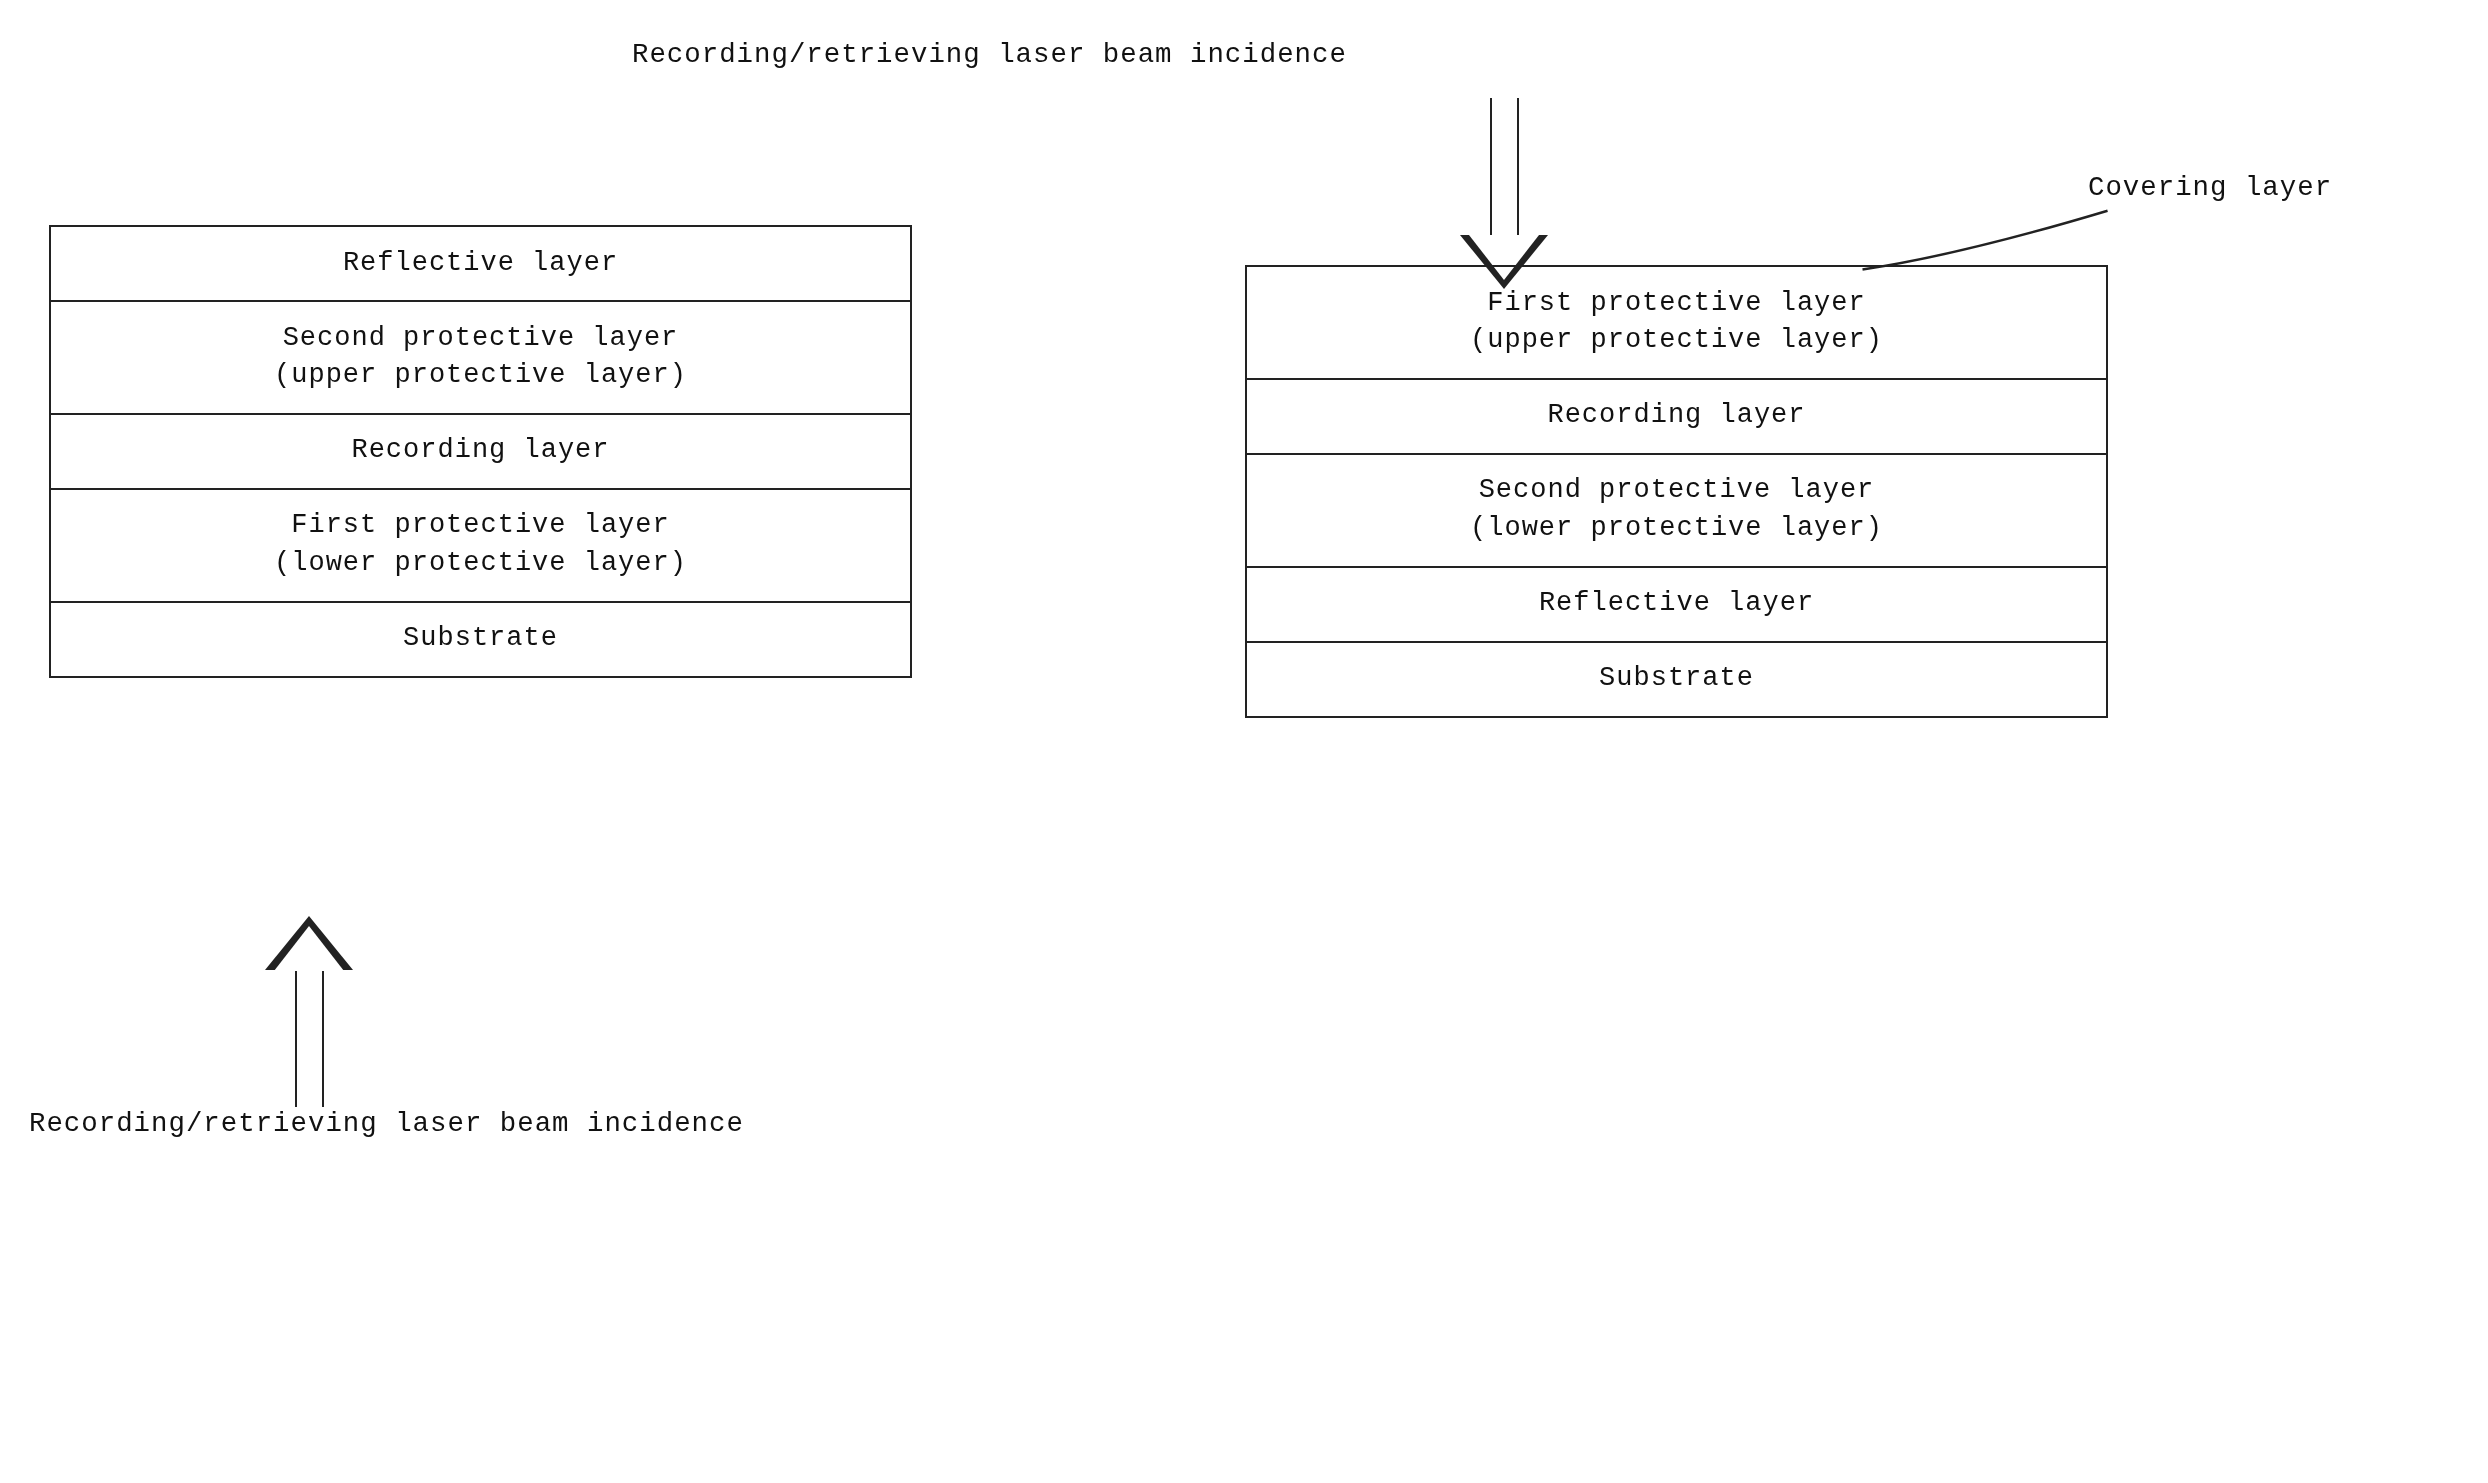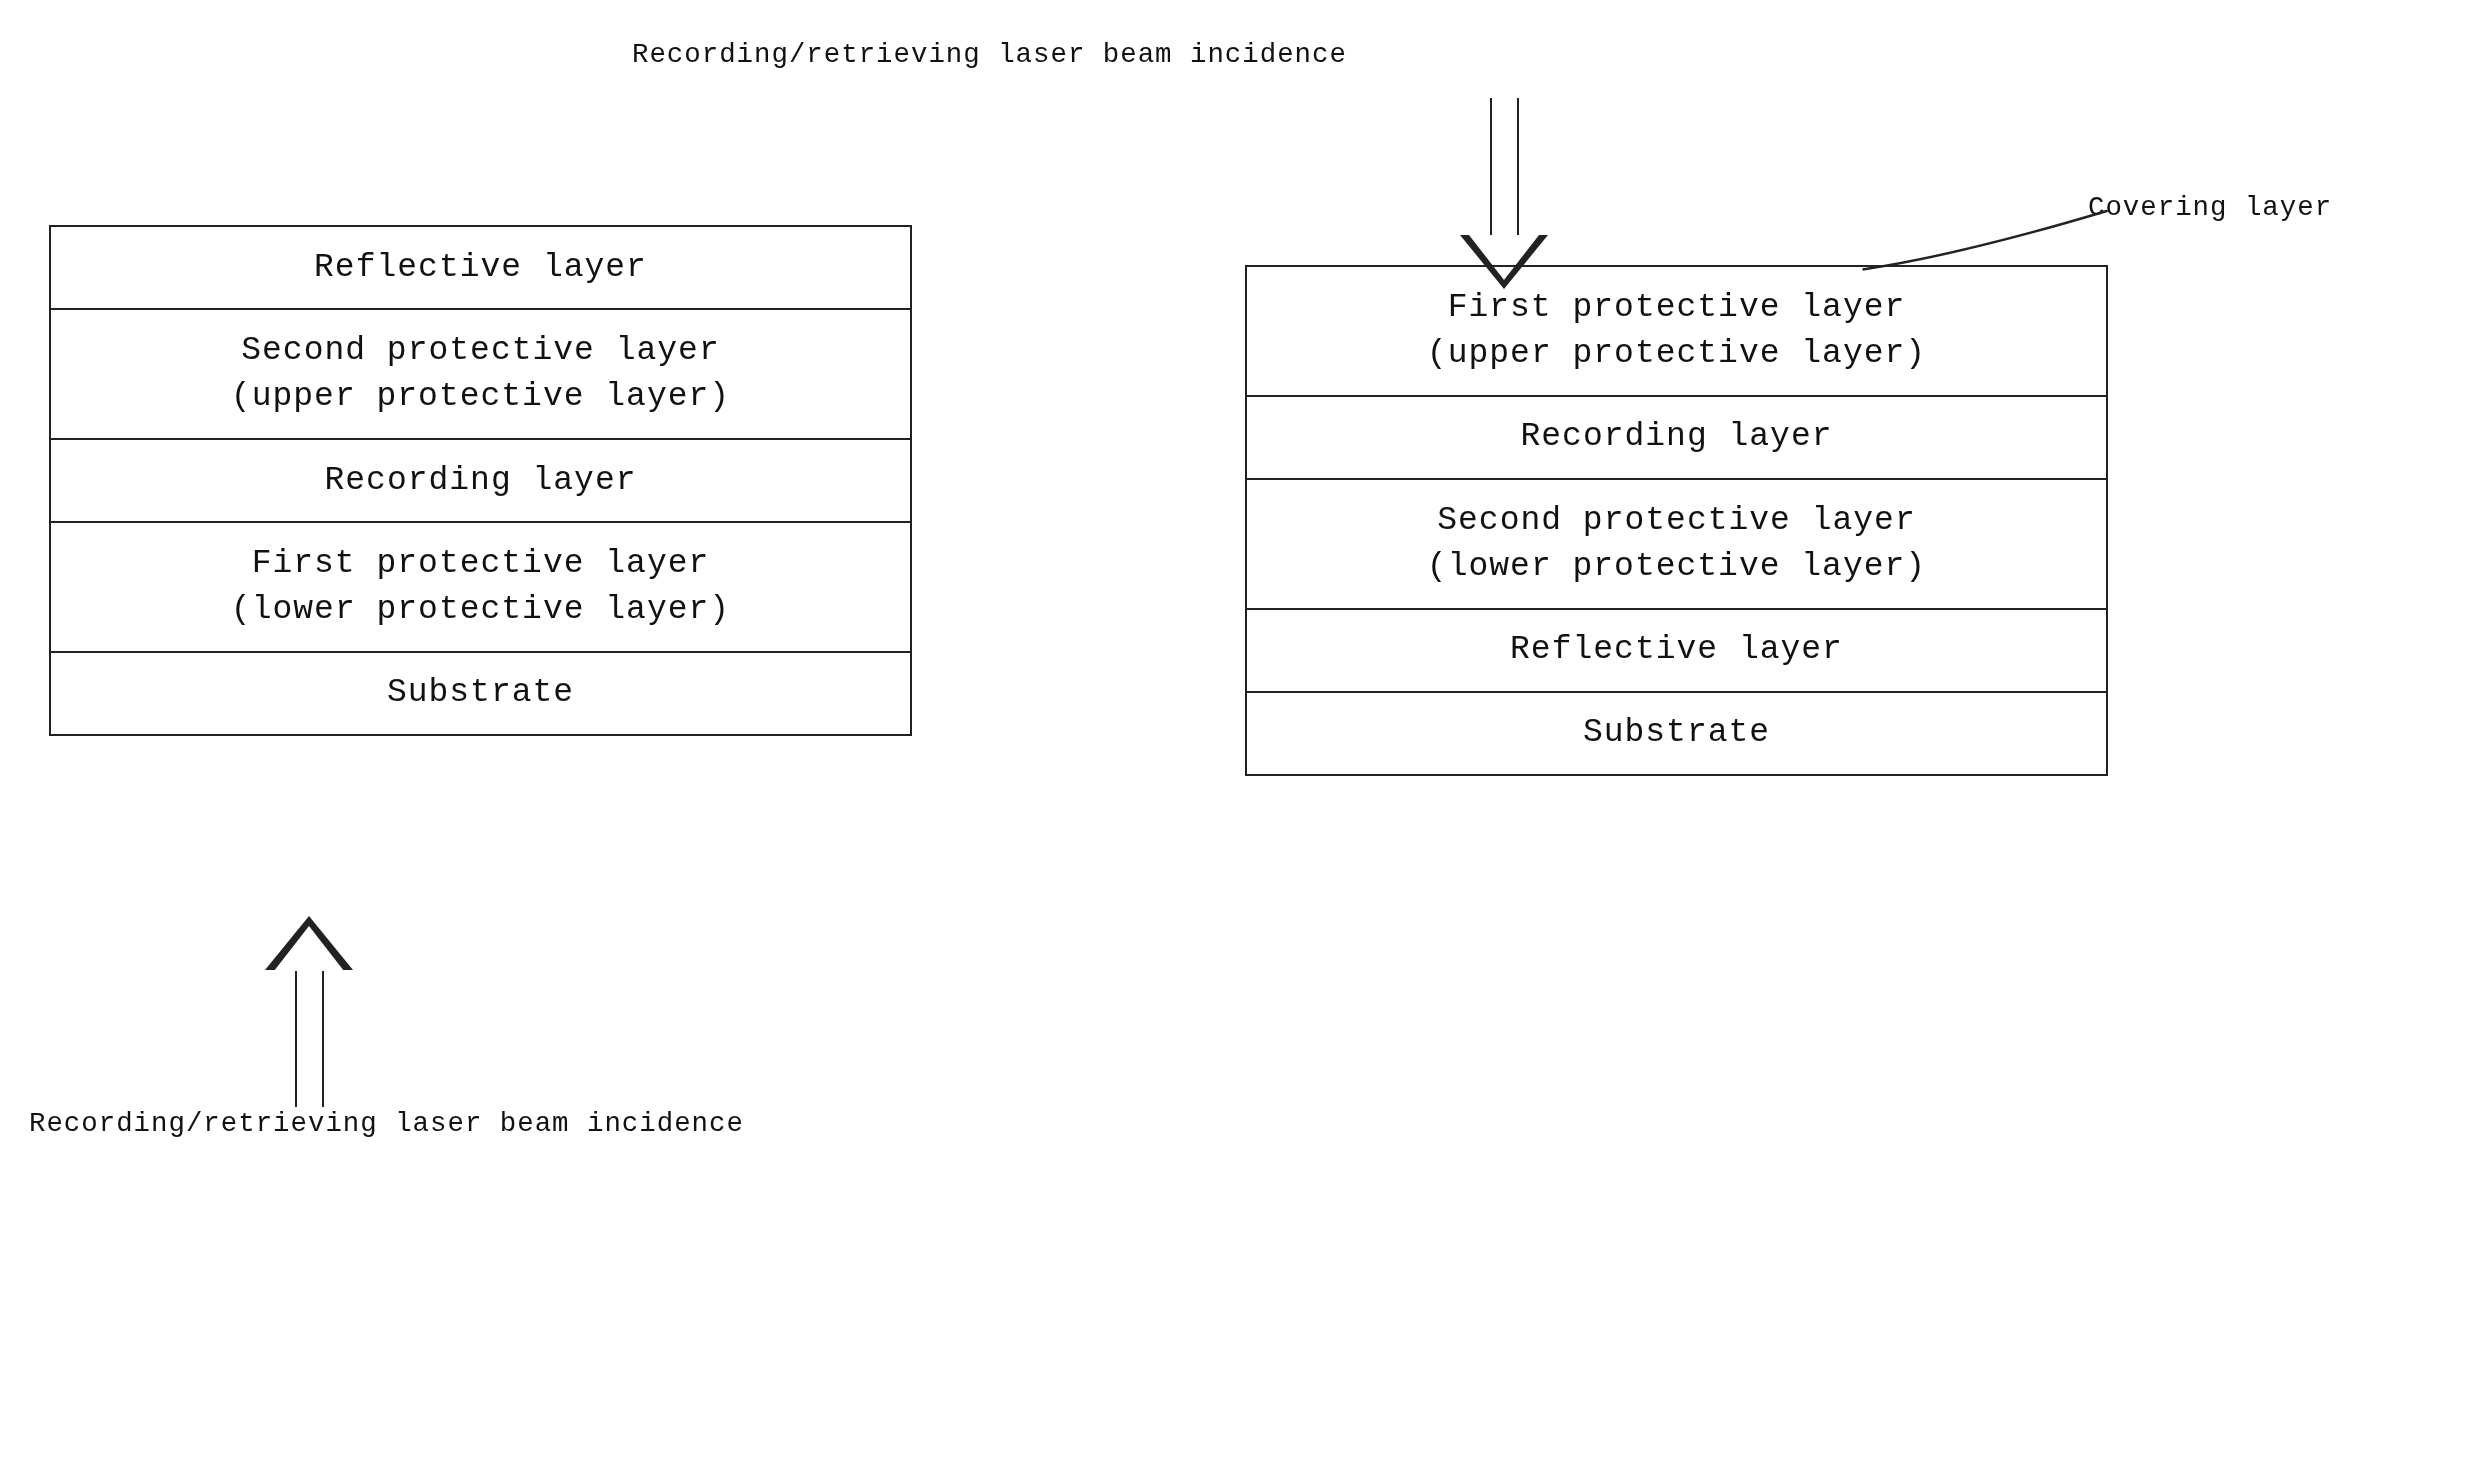--- a/index.html
+++ b/index.html
@@ -26,21 +26,21 @@
     }
 
     .layer-stack {
       border: 2.9px solid #222;
       width: 863px;
     }
 
     .layer {
       border-bottom: 2px solid #222;
       text-align: center;
-      font-size: 33px;
+      font-size: 27px;
       letter-spacing: 1px;
       color: #111;
       padding: 17.6px 9.8px;
       line-height: 1.4;
     }
 
     .layer:last-child {
       border-bottom: none;
     }
 
@@ -149,21 +149,21 @@
 
   <div class="label-text" style="left:632px; top:39px;">Recording/retrieving laser beam incidence</div>
 
   <div class="arrow-down" style="position:absolute; left:1460px; top:98px;">
     <div class="arrow-shaft" style="height:137px;"></div>
     <div class="arrow-head-down">
       <div class="arrow-head-down-inner"></div>
     </div>
   </div>
 
-  <div class="label-text" style="left:2088px; top:172px;margin-top:20px;">Covering layer</div>
+  <div class="label-text" style="left:2088px; top:172px;">Covering layer</div>
 
   <svg style="position:absolute; left:0; top:0; width:2489px; height:1484px; pointer-events:none;" viewBox="0 0 2539 1514" width="2489" height="1484">
 
     <path d="M 2150 215 Q 2000 260 1900 275" stroke="#222" stroke-width="2.5" fill="none"></path>
   </svg>
 
   <div class="right-diagram">
     <div class="layer-stack">
       <div class="layer">First protective layer<br>(upper protective layer)</div>
       <div class="layer">Recording layer</div>

